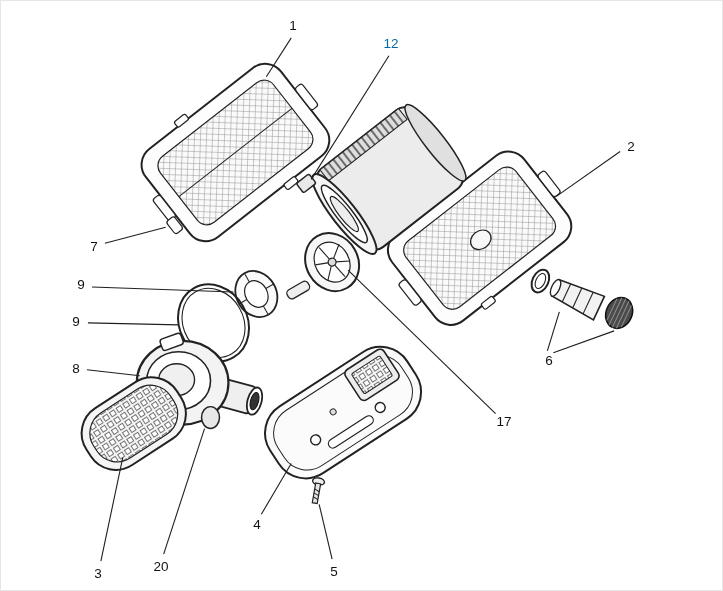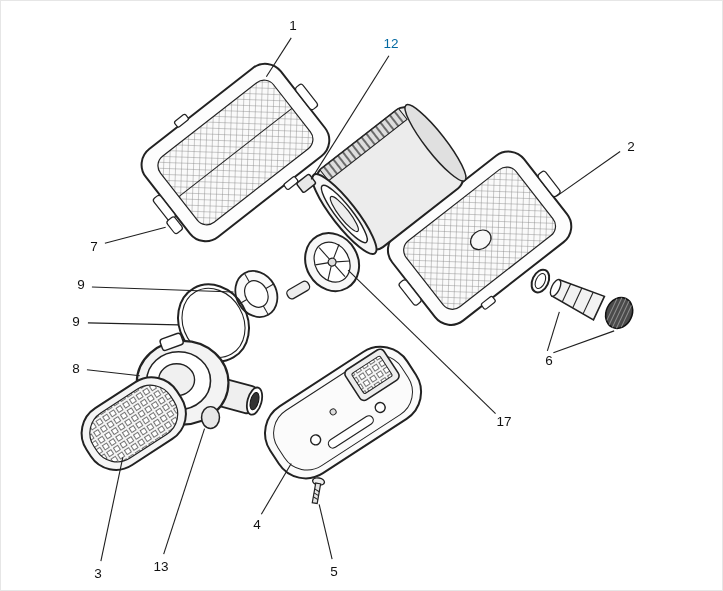--- a/index.html
+++ b/index.html
@@ -193,16 +193,16 @@
 <div class="part-label" style="left: 292px; top: 25px; color: rgb(17, 17, 17); font-size: 13.5px;">1</div>
     <div class="part-label" style="left: 390px; top: 43px; color: #0369a1; font-size: 13.5px;">12</div>
     <div class="part-label" style="left: 630px; top: 146px; color: rgb(17, 17, 17); font-size: 13.5px;">2</div>
     <div class="part-label" style="left: 93px; top: 246px; color: rgb(17, 17, 17); font-size: 13.5px;">7</div>
     <div class="part-label" style="left: 80px; top: 284px; color: rgb(17, 17, 17); font-size: 13.5px;">9</div>
     <div class="part-label" style="left: 75px; top: 321px; color: rgb(17, 17, 17); font-size: 13.5px;">9</div>
     <div class="part-label" style="left: 75px; top: 368px; color: rgb(17, 17, 17); font-size: 13.5px;">8</div>
     <div class="part-label" style="left: 548px; top: 360px; color: rgb(17, 17, 17); font-size: 13.5px;">6</div>
     <div class="part-label" style="left: 503px; top: 421px; color: rgb(17, 17, 17); font-size: 13.5px;">17</div>
     <div class="part-label" style="left: 97px; top: 573px; color: rgb(17, 17, 17); font-size: 13.5px;">3</div>
-    <div class="part-label" style="left: 160px; top: 566px; color: rgb(17, 17, 17); font-size: 13.5px;">13</div>
+    <div class="part-label" style="left: 160px; top: 566px; color: rgb(17, 17, 17); font-size: 13.5px;">20</div>
     <div class="part-label" style="left: 256px; top: 524px; color: rgb(17, 17, 17); font-size: 13.5px;">4</div>
     <div class="part-label" style="left: 333px; top: 571px; color: rgb(17, 17, 17); font-size: 13.5px;">5</div>
   </div>
 
 </body></html>

